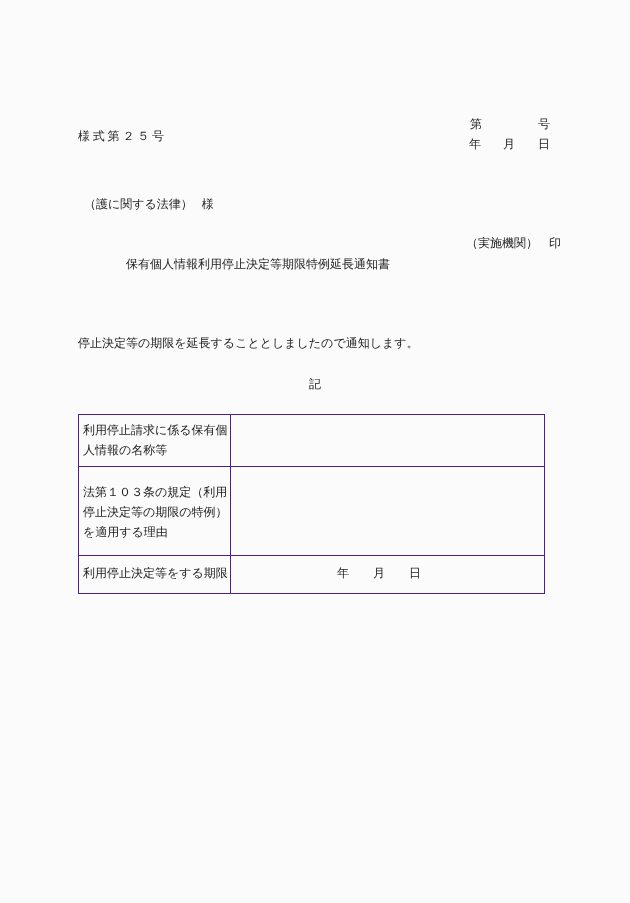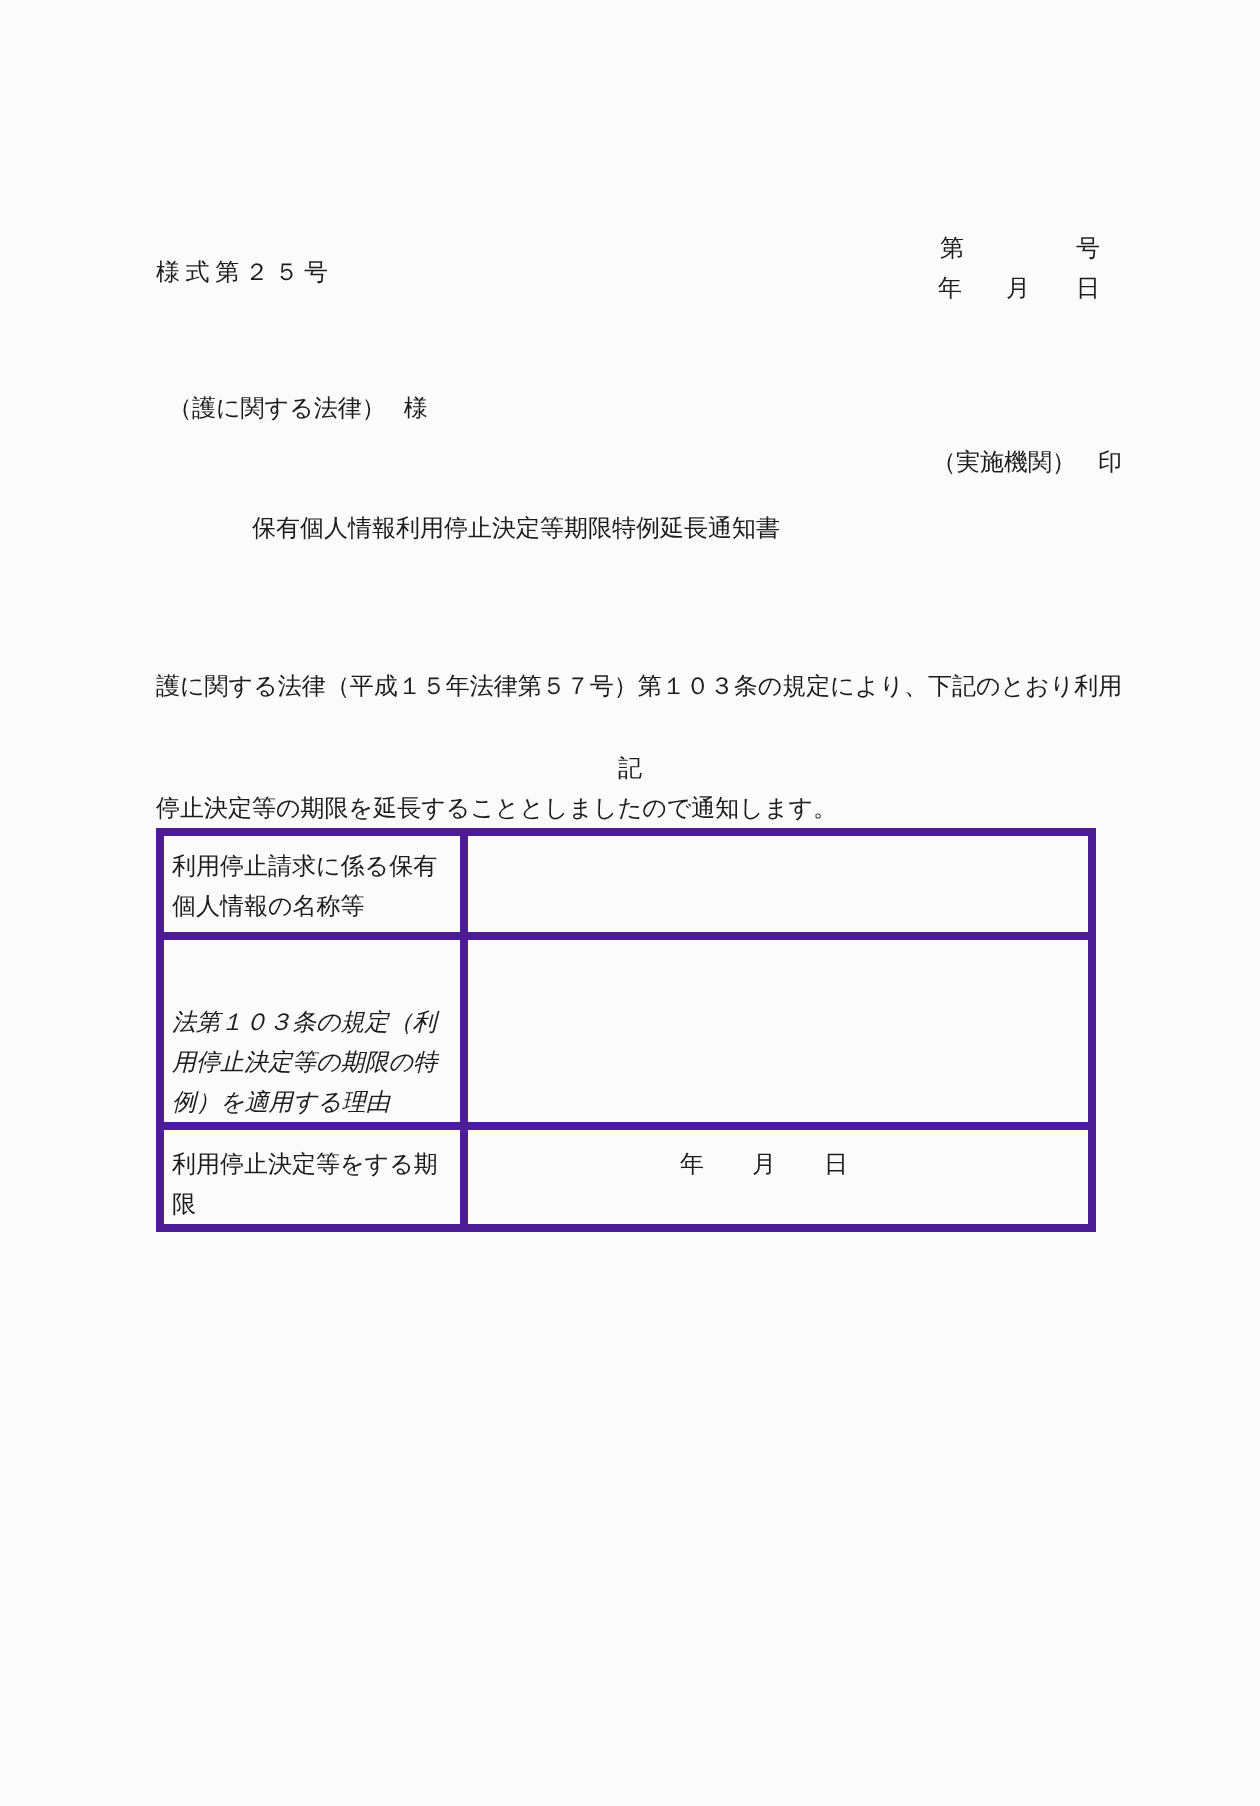--- a/index.html
+++ b/index.html
@@ -22,53 +22,53 @@
   #no-dai { left: 470px; top: 114px; }
   #no-gou { left: 538px; top: 114px; }
 
   #dt-y { left: 469px; top: 134px; }
   #dt-m { left: 503px; top: 134px; }
   #dt-d { left: 538px; top: 134px; }
 
   #addressee { left: 78px; top: 174px; }
   #addressee .honorific { margin-left: 9px; }
 
-  #issuer { left: 460px; top: 201px; }
+  #issuer { left: 460px; top: 213px; }
   #issuer .seal { margin-left: 11px; }
 
   #title { left: 0; top: 254px; width: 516px; text-align: center; }
 
   #para { left: 78px; top: 293px; }
   #para .line { line-height: 20.6px; white-space: pre; }
   #para .line.indent { padding-left: 47px; }
 
   #ki { left: 0; top: 374px; width: 630px; text-align: center; }
 
   table.notice {
     position: absolute;
     left: 78px; top: 414px;
     width: 466px;
     border-collapse: collapse;
     table-layout: fixed;
   }
   table.notice td {
-    border: 4px solid #4c1d95;
+    border: 1px solid #4c1d95;
     font-size: 12px;
     line-height: 20px;
     vertical-align: top;
     overflow: hidden;
   }
   table.notice { border: 1.5px solid #464646; }
   col.c1 { width: 152px; }
   col.c2 { width: 314px; }
   tr.r1 { height: 52px; }
   tr.r2 { height: 89px; }
   tr.r3 { height: 38px; }
   td.lbl { padding: 5px 2px 0 4px; }
-  tr.r2 td.lbl { padding-top: 31px; font-style: italic; }
+  tr.r2 td.lbl { padding-top: 15px; }
   tr.r3 td.lbl { padding-top: 7px; }
   td.val { padding: 0; }
   tr.r3 td.val { padding: 7px 0 0 106px; white-space: pre; }
   tr.r3 td.val .gap { margin-left: 24px; }
 </style>
 </head>
 <body>
 
 <div id="form-no" class="t">様式第２５号</div>
 
@@ -83,21 +83,20 @@
   <span>（護に関する法律）</span><span class="honorific">様</span>
 </div>
 
 <div id="issuer" class="t">
   <span>（実施機関）</span><span class="seal">印</span>
 </div>
 
 <div id="title" class="t">保有個人情報利用停止決定等期限特例延長通知書</div>
 
 <div id="para" class="t">
-  <div class="line">護に関する法律（平成１５年法律第５７号）第１０３条の規定により、下記のとおり利用</div>
   <div class="line">停止決定等の期限を延長することとしましたので通知します。</div>
 </div>
 
 <div id="ki" class="t">記</div>
 
 <table class="notice">
   <colgroup>
       <col class="c1">
       <col class="c2">
     </colgroup>

